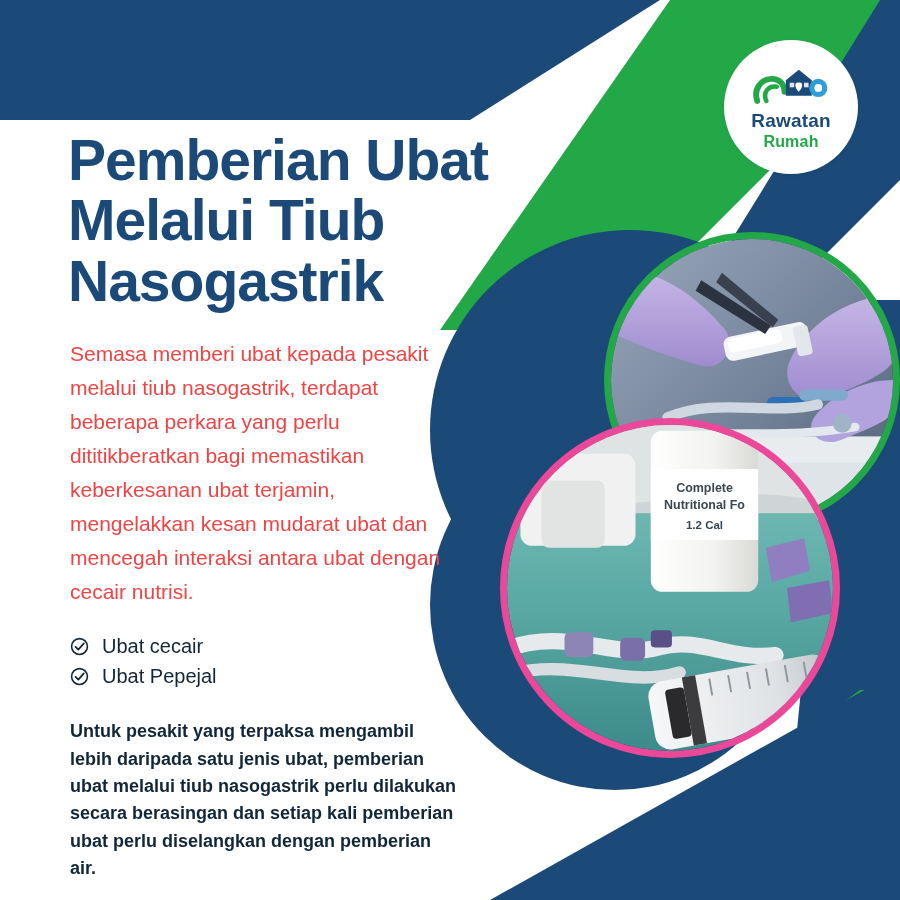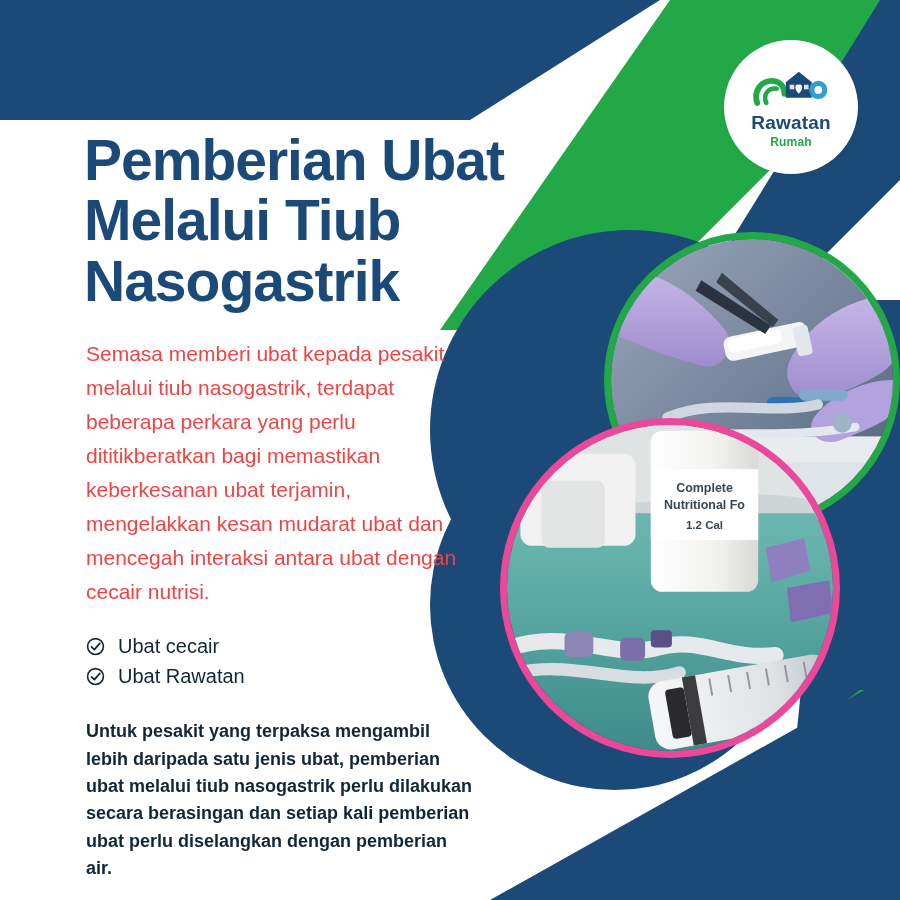--- a/index.html
+++ b/index.html
@@ -95,21 +95,21 @@
   .logo-mark { width: 78px; height: 46px; margin-bottom: 2px; }
   .logo-title {
     color: #1b4a78;
     font-size: 19px;
     font-weight: bold;
     letter-spacing: .2px;
     line-height: 1;
   }
   .logo-sub {
     color: #23a848;
-    font-size: 12px;
+    font-size: 16px;
     font-weight: bold;
     margin-top: 3px;
     letter-spacing: .2px;
   }
 
   
   .photo {
     position: absolute;
     border-radius: 50%;
     overflow: hidden;
@@ -124,21 +124,21 @@
     top: 418px; left: 500px;
     width: 340px; height: 340px;
     border: 7px solid #ec4899;
     box-sizing: border-box;
   }
   .photo svg { display: block; width: 100%; height: 100%; }
 
   
   .content {
     position: absolute;
-    top: 130px; left: 84px;
+    top: 130px; left: 68px;
     width: 560px;
   }
   .headline {
     color: #1b4a78;
     font-size: 57px;
     font-weight: bold;
     line-height: 1.06;
     letter-spacing: -1px;
     margin: 0 0 26px 0;
     white-space: pre-line;
@@ -318,20 +318,20 @@
           <circle cx="12" cy="12" r="10" fill="none" stroke="currentColor" stroke-width="2"></circle>
           <path d="M7 12.5 L10.5 16 L17.5 8" fill="none" stroke="currentColor" stroke-width="2.2" stroke-linecap="round" stroke-linejoin="round"></path>
         </svg>
         <span class="bullet-label">Ubat cecair</span>
       </li>
       <li>
         <svg class="check-icon" viewBox="0 0 24 24" aria-hidden="true">
           <circle cx="12" cy="12" r="10" fill="none" stroke="currentColor" stroke-width="2"></circle>
           <path d="M7 12.5 L10.5 16 L17.5 8" fill="none" stroke="currentColor" stroke-width="2.2" stroke-linecap="round" stroke-linejoin="round"></path>
         </svg>
-        <span class="bullet-label">Ubat Rawatan</span>
+        <span class="bullet-label">Ubat Pepejal</span>
       </li>
     </ul>
 
     <p class="footnote">Untuk pesakit yang terpaksa mengambil lebih daripada satu jenis ubat, pemberian ubat melalui tiub nasogastrik perlu dilakukan secara berasingan dan setiap kali pemberian ubat perlu diselangkan dengan pemberian air.</p>
   </div>
 
 </div>
 
 </body></html>

